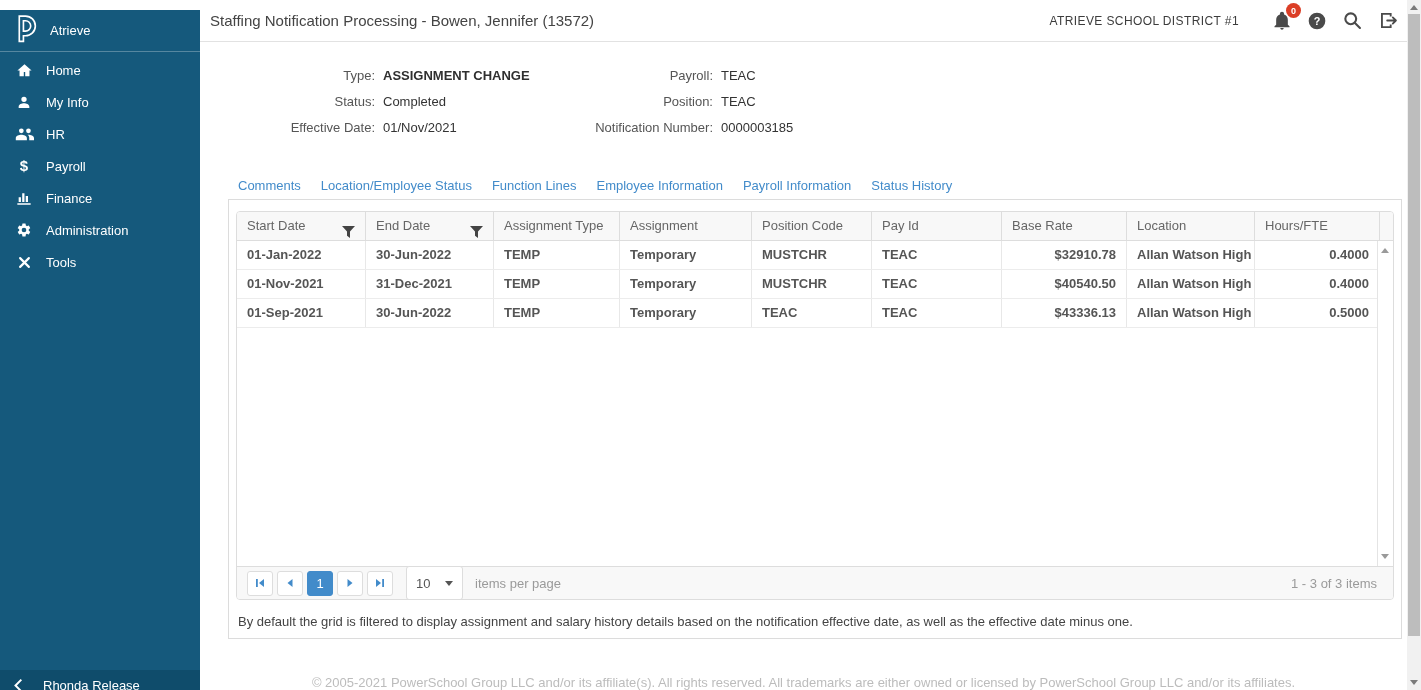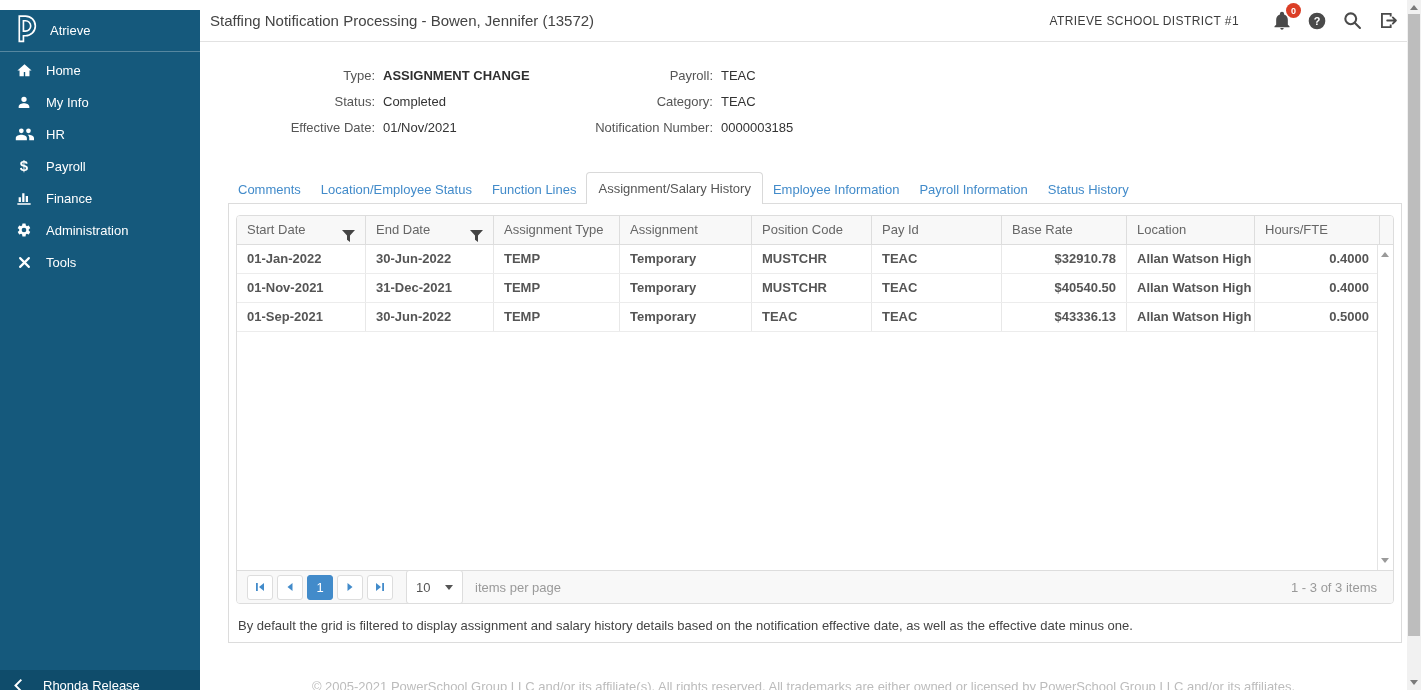--- a/index.html
+++ b/index.html
@@ -220,35 +220,34 @@
           <span class="dlabel">Effective Date:</span>
           <span class="dvalue">01/Nov/2021</span>
         </div>
     </div>
     <div class="dcol2">
       <div class="drow">
           <span class="dlabel">Payroll:</span>
           <span class="dvalue">TEAC</span>
         </div>
       <div class="drow">
-          <span class="dlabel">Category:</span>
+          <span class="dlabel">Position:</span>
           <span class="dvalue">TEAC</span>
         </div>
       <div class="drow">
           <span class="dlabel">Notification Number:</span>
           <span class="dvalue">0000003185</span>
         </div>
     </div>
   </div>
 
   <div class="tabstrip">
     <div class="tab">Comments</div>
     <div class="tab">Location/Employee Status</div>
     <div class="tab">Function Lines</div>
-    <div class="tab active">Assignment/Salary History</div>
     <div class="tab">Employee Information</div>
     <div class="tab">Payroll Information</div>
     <div class="tab">Status History</div>
   </div>
 
   <div class="panel">
     <div class="grid">
 
       <div class="g-head">
         <div class="g-hcell c0"><span>Start Date</span>

